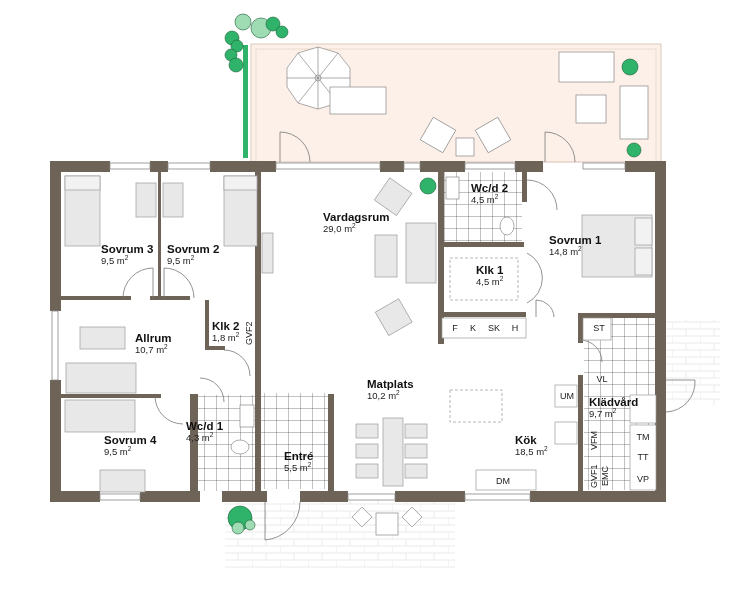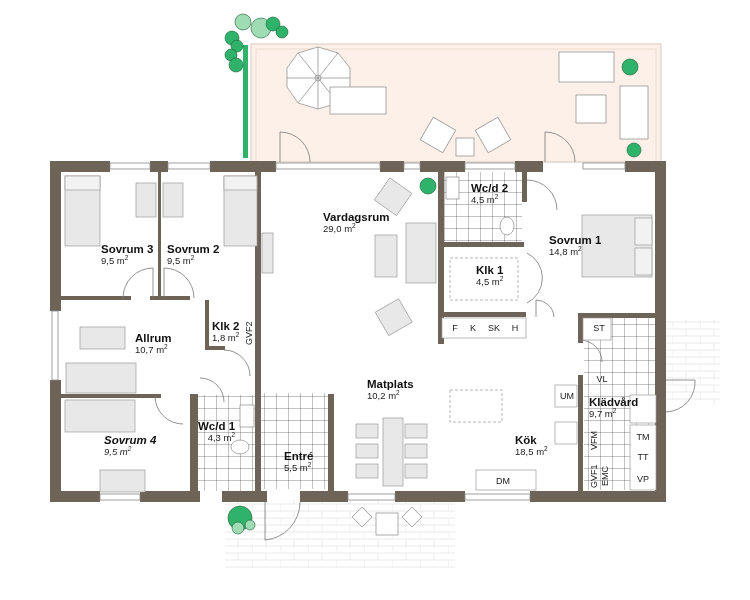--- a/index.html
+++ b/index.html
@@ -252,25 +252,25 @@
     <span class="room-area"><span>1,8 m</span><sup>2</sup></span>
   </div>
   <div class="room-label" style="left:359px;top:378px;margin-left:8px;">
     <span class="room-name">Matplats</span>
     <span class="room-area"><span>10,2 m</span><sup>2</sup></span>
   </div>
   <div class="room-label" style="left:589px;top:396px;">
     <span class="room-name">Klädvård</span>
     <span class="room-area"><span>9,7 m</span><sup>2</sup></span>
   </div>
-  <div class="room-label" style="left:104px;top:434px;font-style:italic;">
+  <div class="room-label" style="left:104px;top:434px;">
     <span class="room-name">Sovrum 4</span>
     <span class="room-area"><span>9,5 m</span><sup>2</sup></span>
   </div>
-  <div class="room-label" style="left:198px;top:420px;text-align:right;">
+  <div class="room-label" style="left:186px;top:420px;">
     <span class="room-name">Wc/d 1</span>
     <span class="room-area"><span>4,3 m</span><sup>2</sup></span>
   </div>
   <div class="room-label" style="left:515px;top:434px;">
     <span class="room-name">Kök</span>
     <span class="room-area"><span>18,5 m</span><sup>2</sup></span>
   </div>
   <div class="room-label" style="left:284px;top:450px;">
     <span class="room-name">Entré</span>
     <span class="room-area"><span>5,5 m</span><sup>2</sup></span>

